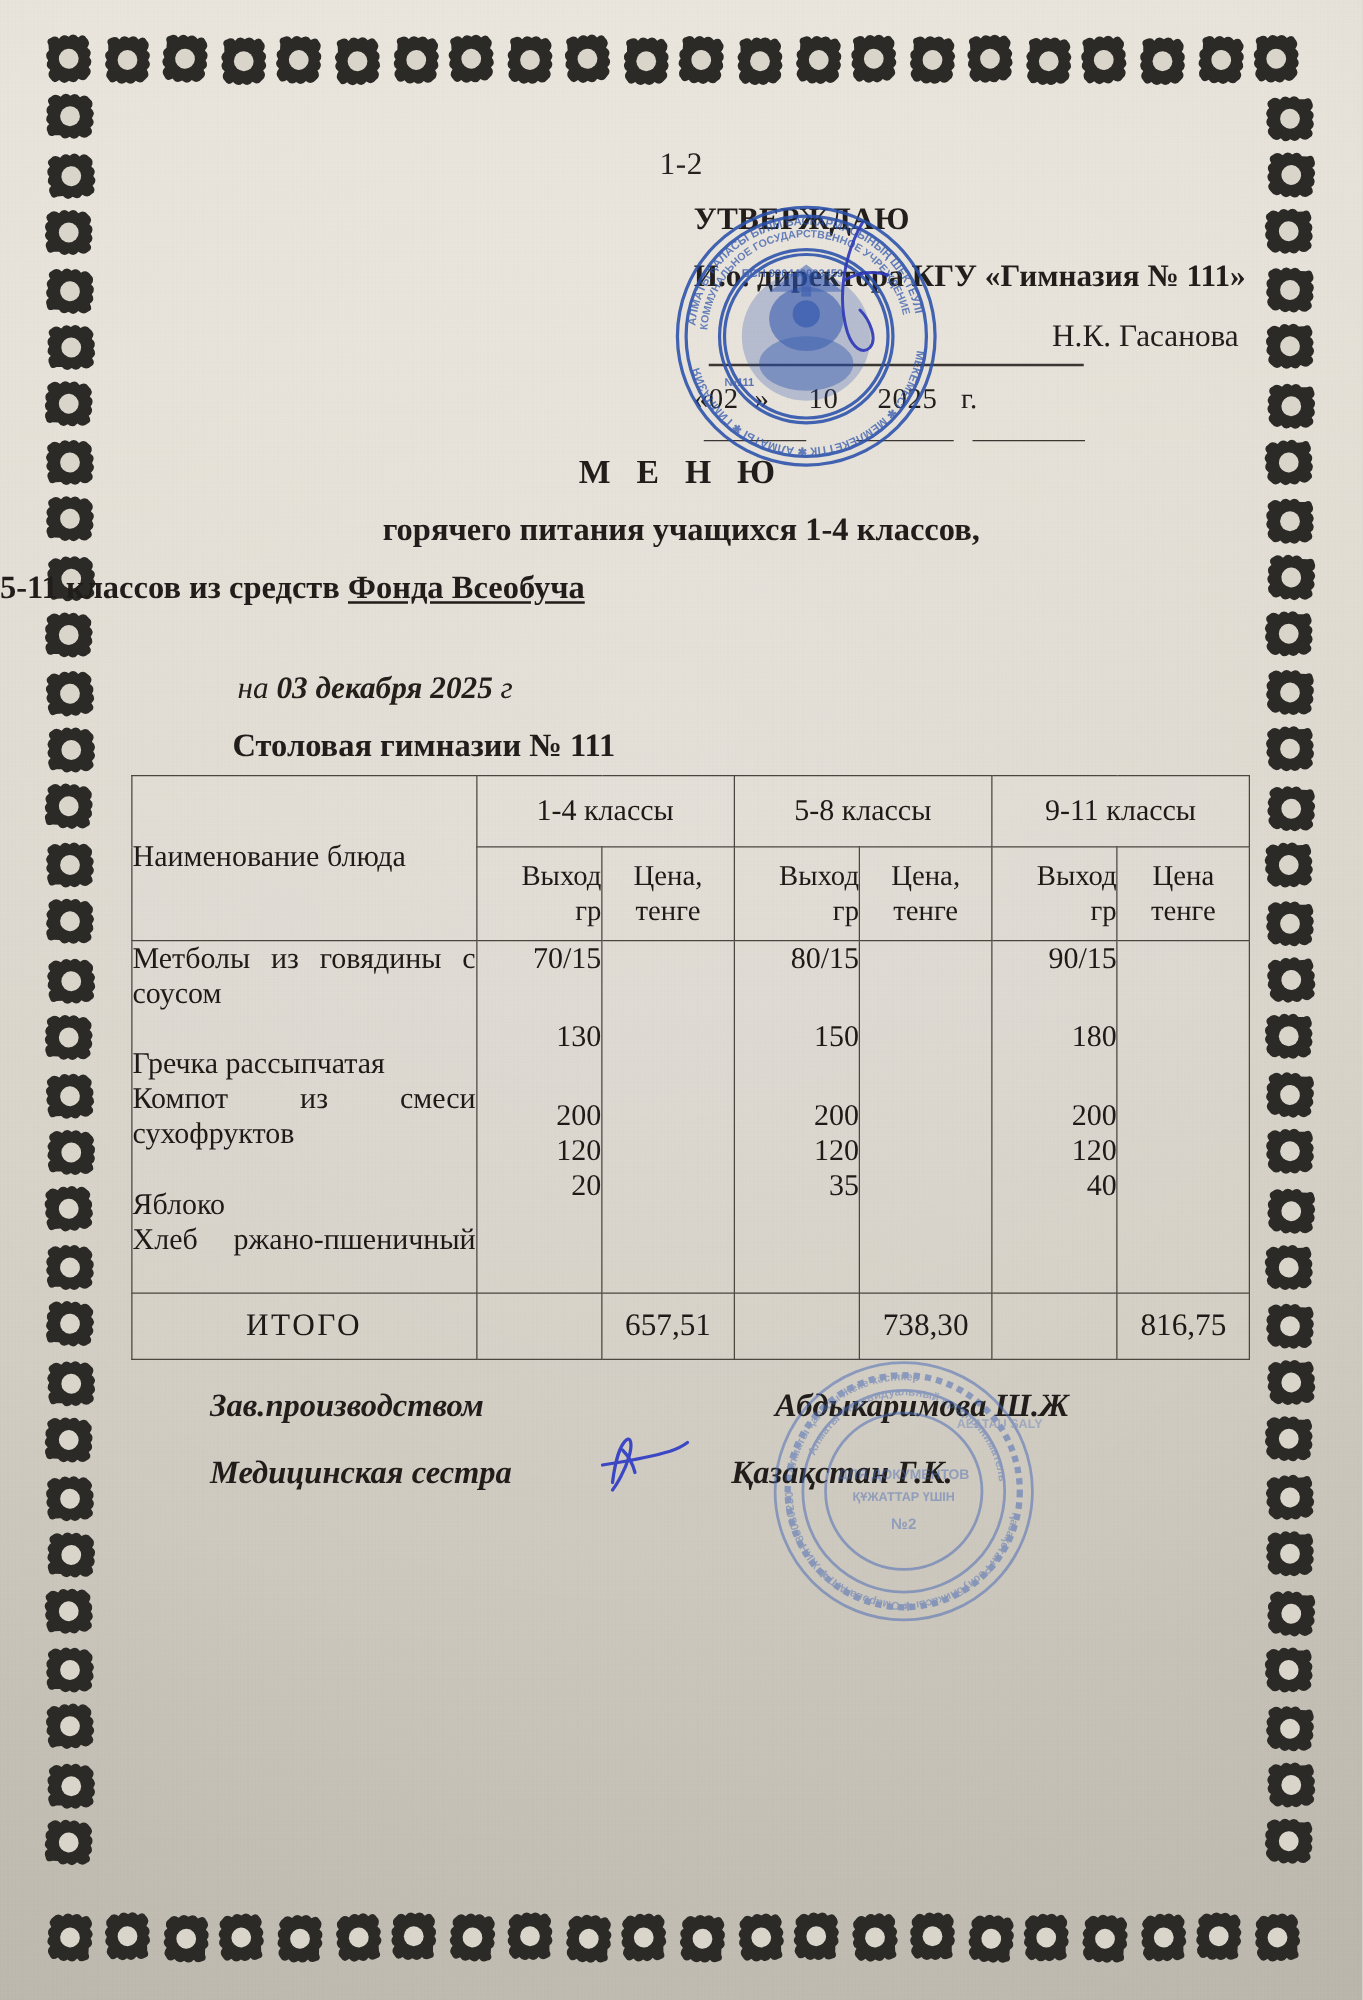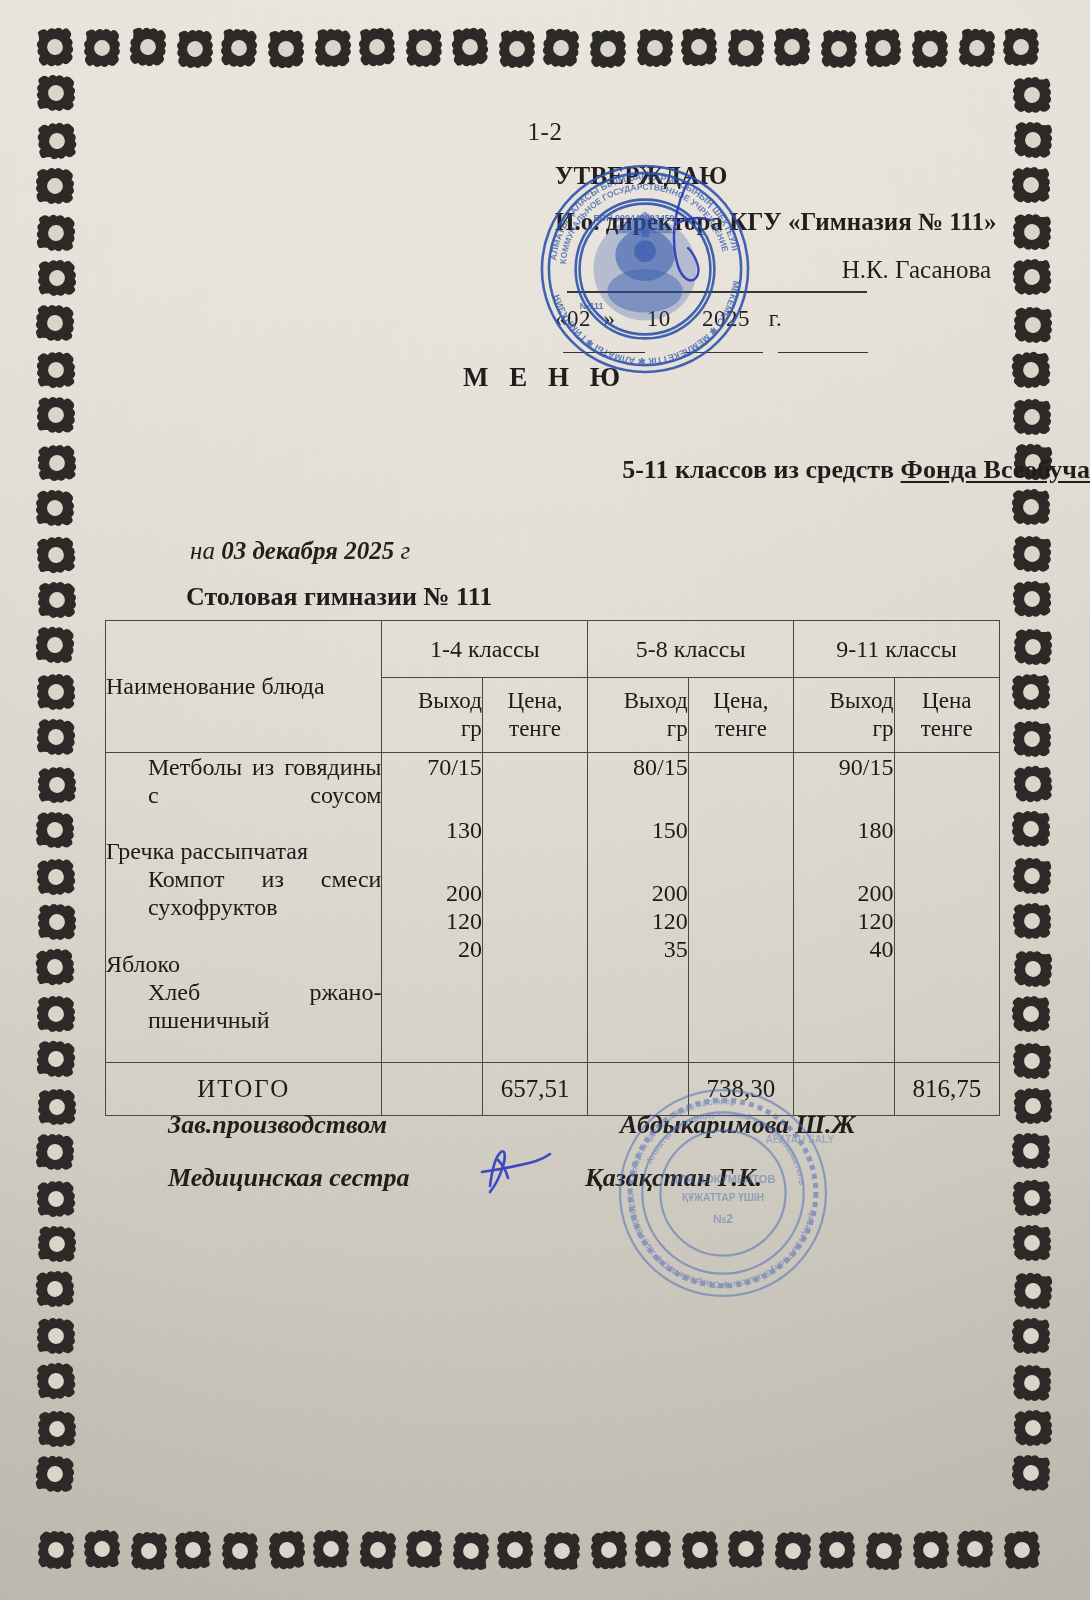--- a/index.html
+++ b/index.html
@@ -68,22 +68,22 @@
 
   .menu-title{
     position:absolute;left:0;right:0;top:362px;text-align:center;
     font-size:27px;font-weight:700;letter-spacing:7px;color:#201d1a;
   }
   .sub1{
     position:absolute;left:0;right:0;top:409px;text-align:center;
     font-size:26px;font-weight:700;color:#201d1a;
   }
   .sub2{
-    position:absolute;left:0;right:0;top:455px;text-align:right;
-    font-size:26px;font-weight:700;color:#201d1a;padding-left:24px;
+    position:absolute;left:0;right:0;top:455px;text-align:left;
+    font-size:26px;font-weight:700;color:#201d1a;
   }
   .sub2 u{text-decoration:underline;text-underline-offset:3px;}
 
   .dateline{
     position:absolute;left:190px;top:537px;
     font-size:25px;font-style:italic;font-weight:700;color:#23201c;
   }
   .dateline .thin{font-weight:400;font-style:italic;}
   .canteen{
     position:absolute;left:186px;top:582px;
@@ -117,21 +117,21 @@
   .subh .a{display:block;}
   .subh .b{display:block;}
   .wcol{width:102px;text-align:right;}
   .pcol{width:107px;}
 
   .dishcell{
     padding:6px 8px 8px 10px;font-size:24px;line-height:1.17;
     vertical-align:top;text-align:justify;
   }
   .dishcell .j{
-    display:block;text-align:justify;margin-left:42px;
+    display:block;text-align:justify;
   }
   .dishcell .j::after{content:"";display:inline-block;width:100%;}
   .numcell{
     text-align:right;font-size:24px;vertical-align:top;padding-top:6px;
     line-height:1.17;
   }
   .numcell span{display:block;}
   .sp-a{height:35px;}
   .sp-b{height:35px;}
   .totrow td{height:52px;}
@@ -815,20 +815,21 @@
       <span>10</span>&nbsp;&nbsp;&nbsp;&nbsp;
       <span>2025</span>&nbsp;&nbsp;
       <span>г.</span>
     </div>
     <div class="dline1"></div>
     <div class="dline2"></div>
     <div class="dline3"></div>
   </div>
 
   <div class="menu-title">М Е Н Ю</div>
+  <div class="sub1">горячего питания учащихся 1-4 классов,</div>
   <div class="sub2"><span>5-11 классов из средств </span><u>Фонда Всеобуча</u></div>
 
   <div class="dateline"><span class="thin">на </span><span>03 декабря 2025</span><span class="thin"> г</span></div>
   <div class="canteen">Столовая гимназии № 111</div>
 
   <table class="menu">
     <tbody>
         <tr>
       <td class="nameh" rowspan="2">Наименование блюда</td>
       <td class="grp" colspan="2">1-4 классы</td>

